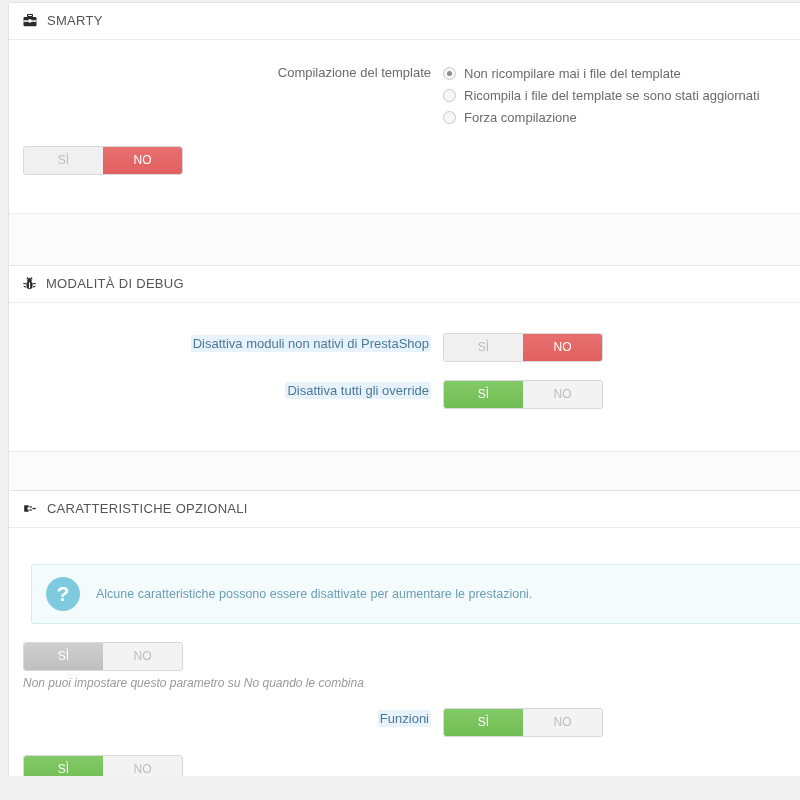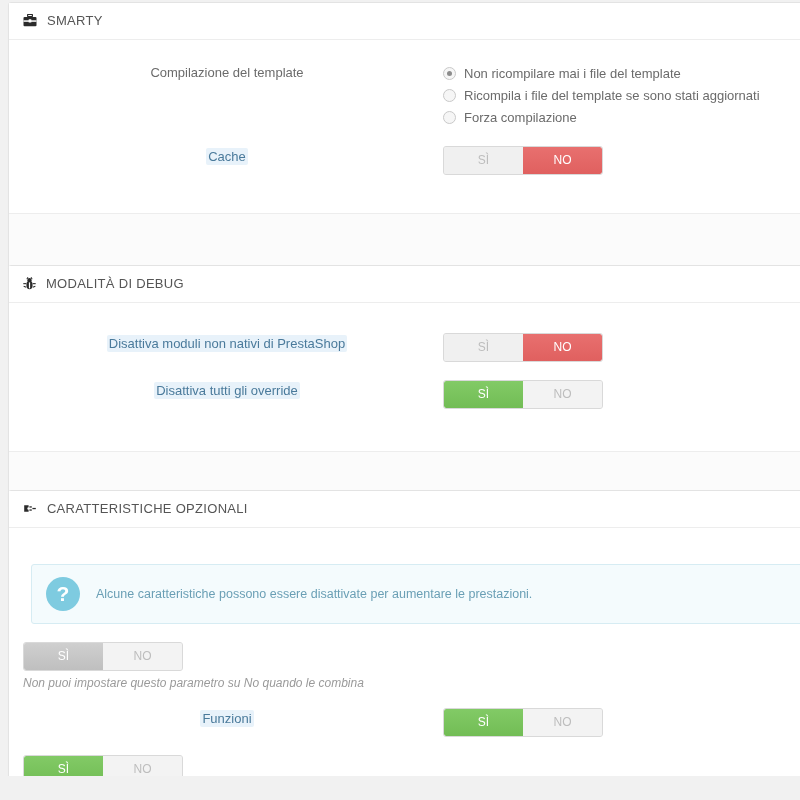--- a/index.html
+++ b/index.html
@@ -49,21 +49,21 @@
 
   
   .form-row {
     display: flex;
     align-items: flex-start;
     margin-bottom: 10px;
   }
   .ctrl-label {
     width: 420px;
     flex: 0 0 420px;
-    text-align: center;
+    text-align: right;
     padding-right: 12px;
     padding-top: 3px;
     font-size: 13px;
     color: #555;
   }
   .ctrl-label .hl {
     background: #e8f2fa;
     color: #4a7a9b;
     padding: 1px 2px;
     border-radius: 2px;
@@ -209,23 +209,20 @@
           <label class="radio-line">
             <span class="radio-dot"></span>
             <span>Forza compilazione</span>
           </label>
         </div>
       </div>
 
       <div class="spacer-xs"></div>
 
       <div class="form-row">
-        <div class="ctrl-label">
-          <span class="hl">Cache</span>
-        </div>
         <div class="ctrl-field">
           <div class="switch">
             <span class="seg">SÌ</span>
             <span class="seg on-no">NO</span>
           </div>
         </div>
       </div>
 
       <div style="height:22px;"></div>
     </div>

